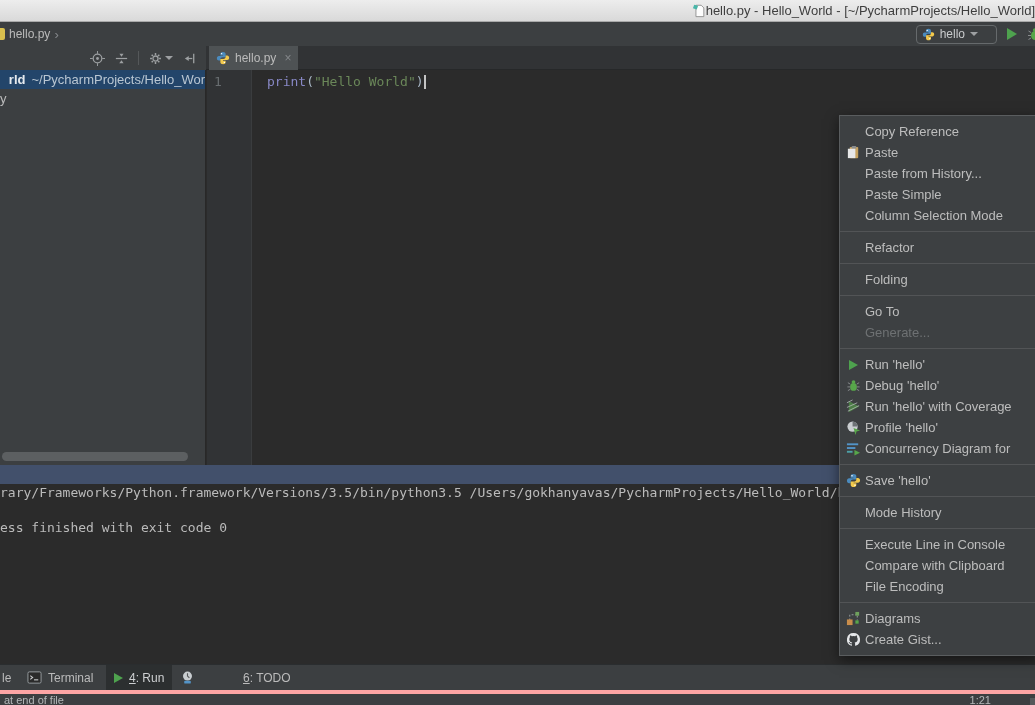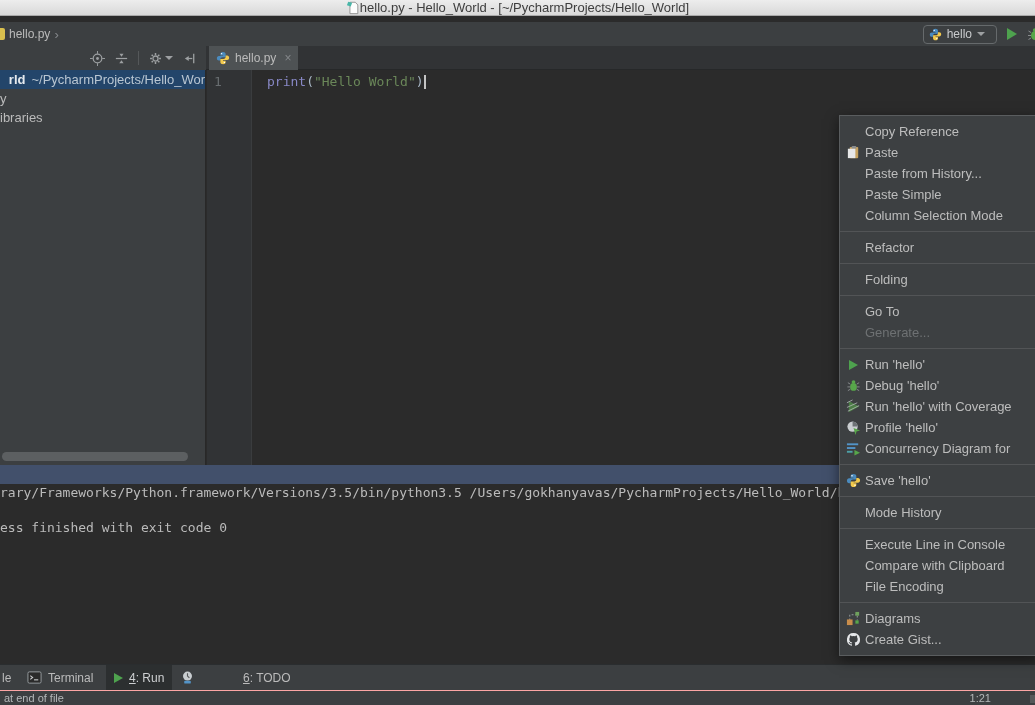--- a/index.html
+++ b/index.html
@@ -1,32 +1,32 @@
 <!DOCTYPE html>
 <html><head>
 <meta charset="utf-8">
 <style>
   html,body{margin:0;padding:0;background:#1E1E1E;}
   #screen{position:relative;width:1035px;height:705px;overflow:hidden;background:#2B2B2B;
           font-family:"Liberation Sans",sans-serif;-webkit-font-smoothing:antialiased;}
 
   
-  .titlebar{position:absolute;left:0;top:0;width:100%;height:16px;
+  .titlebar{position:absolute;left:0;top:0;width:100%;height:22px;
     background:linear-gradient(#EDEDED,#D9D9D9);border-bottom:1px solid #A9A9A9;box-sizing:border-box;
-    display:flex;align-items:center;justify-content:center;color:#3E3E3E;font-size:13px;}
+    display:flex;align-items:center;justify-content:flex-end;color:#3E3E3E;font-size:13px;}
 
   
   .main-toolbar{position:absolute;left:0;top:22px;width:100%;height:24px;background:#3C3F41;
     display:flex;align-items:center;box-sizing:border-box;}
   .breadcrumb{display:flex;align-items:center;gap:4px;color:#BBBBBB;font-size:12px;padding-left:0;}
   .file-sliver{width:5px;height:12px;background:#D9C04E;border-radius:0 2px 2px 0;}
   .crumb-chev{color:#84878A;font-size:13px;}
   .tb-right{margin-left:auto;display:flex;align-items:center;gap:10px;}
   .run-combo{display:flex;align-items:center;gap:5px;border:1px solid #666A6C;border-radius:4px;
-    height:17px;padding:0 11px 0 5px;}
+    height:17px;padding:0 18px 0 5px;}
   .run-combo .lbl{color:#C9CBCD;font-size:12px;}
   .combo-arrow{width:0;height:0;border-left:4px solid transparent;border-right:4px solid transparent;border-top:4px solid #9DA0A2;}
   .play{width:0;height:0;border-top:6px solid transparent;border-bottom:6px solid transparent;border-left:10px solid #4EA24E;}
   .bug-sliver{width:16px;height:16px;margin-right:-8px;}
 
   
   .pp-toolbar{position:absolute;left:0;top:46px;width:206px;height:24px;background:#3C3F41;
     display:flex;align-items:center;justify-content:flex-end;gap:9px;padding-right:9px;box-sizing:border-box;}
   .vsep{width:1px;height:14px;background:#55585A;}
   .tabstrip{position:absolute;left:206px;top:46px;right:0;height:24px;background:#313335;
@@ -66,21 +66,21 @@
   .bb-item{position:absolute;top:0;height:25px;display:flex;align-items:center;gap:6px;}
   .bb-le{left:2px;}
   .bb-terminal{left:27px;}
   .bb-run{left:106px;background:#2C2F30;padding:0 8px;color:#CDCFD1;}
   .bb-todo{left:180px;gap:48px;}
   .u{text-decoration:underline;}
   .mini-play{width:0;height:0;border-top:5px solid transparent;border-bottom:5px solid transparent;border-left:9px solid #4EA24E;}
 
   
   .statusbar{position:absolute;top:690px;left:0;width:100%;height:15px;background:#3C3F41;
-    border-top:1px solid #fca5a5;box-sizing:border-box;font-size:11px;color:#B4B7B9;display:flex;align-items:center;}
+    border-top:4px solid #fca5a5;box-sizing:border-box;font-size:11px;color:#B4B7B9;display:flex;align-items:center;}
   .sb-msg{margin-left:4px;}
   .sb-pos{position:absolute;right:44px;}
   .sb-sliver{position:absolute;right:0;top:4px;width:5px;height:8px;background:#55585A;}
 
   
   .menu{position:absolute;left:839px;top:115px;width:200px;background:#3D4042;
     border:1px solid #5A5D5F;box-sizing:border-box;padding:5px 0;box-shadow:0 4px 12px rgba(0,0,0,.5);}
   .mi{height:21px;display:flex;align-items:center;font-size:13px;color:#BDBDBD;cursor:default;}
   .mi.dis{color:#6E7173;}
   .mic{flex:0 0 17px;margin-left:5px;display:flex;align-items:center;justify-content:center;}
@@ -182,23 +182,20 @@
 
   <div class="content">
     <div class="project-panel">
       <div class="prow sel">
         <span class="bname">rld</span>
         <span class="bpath">~/PycharmProjects/Hello_Wor</span>
       </div>
       <div class="prow">
         <span>y</span>
       </div>
-      <div class="prow">
-        <span>ibraries</span>
-      </div>
       <div class="pp-scroll"></div>
     </div>
 
     <div class="editor">
       <div class="gutter">
         <span>1</span>
       </div>
       <div class="codeline"><span class="tok-builtin">print</span><span class="tok-paren">(</span><span class="tok-str">"Hello World"</span><span class="tok-paren">)</span><span class="caret"></span></div>
     </div>
   </div>

